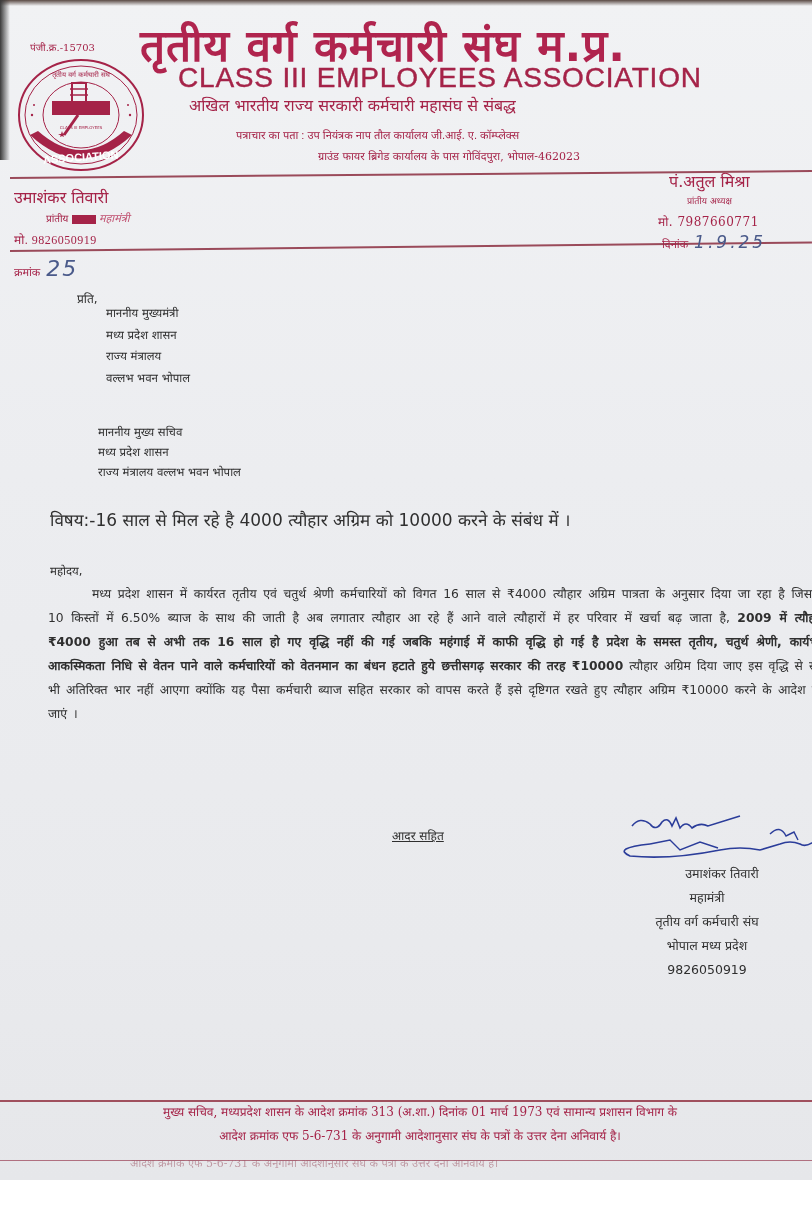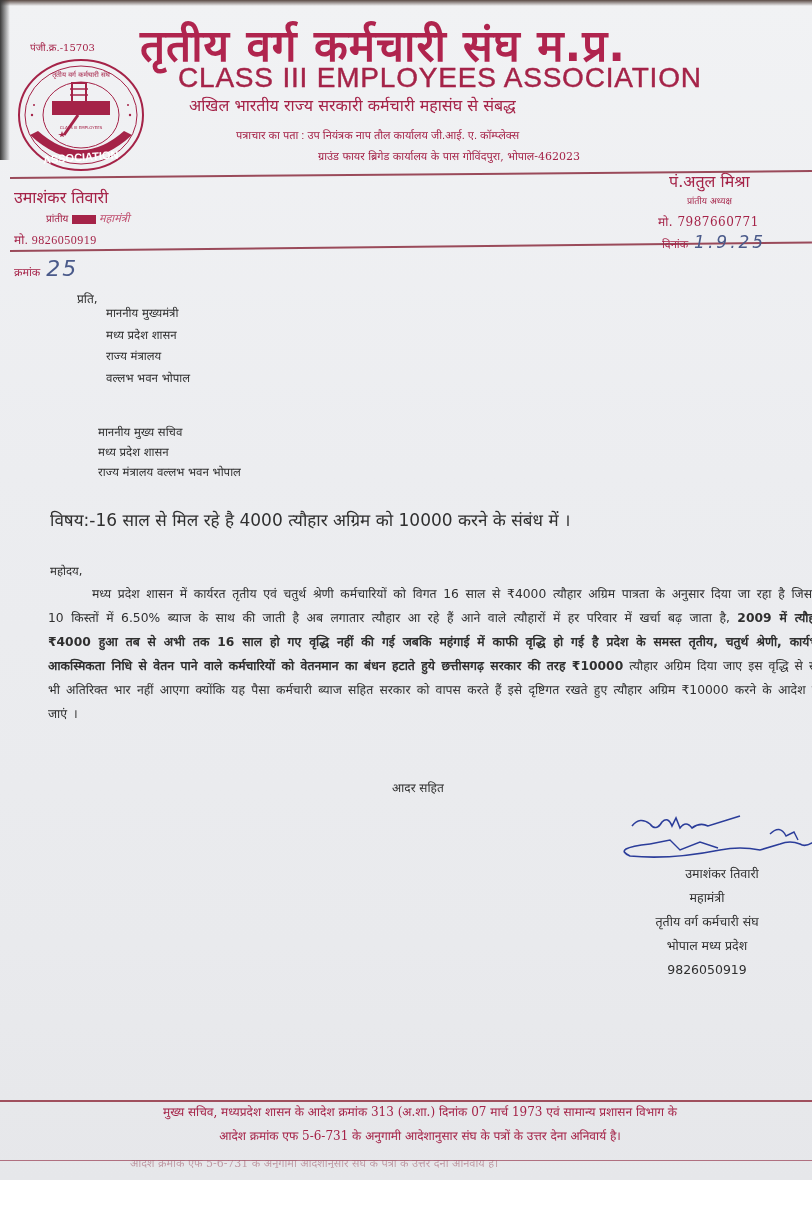--- a/index.html
+++ b/index.html
@@ -70,21 +70,21 @@
 
     .subject { position: absolute; left: 50px; top: 508px; font-size: 17px; }
     .salutation { position: absolute; left: 50px; top: 563px; font-size: 11.5px; }
 
     .para {
       position: absolute; left: 48px; top: 582px; width: 810px; font-size: 12.3px;
       line-height: 24px; text-align: justify; text-indent: 44px; word-spacing: 2px;
     }
     .para b { font-weight: bold; }
 
-    .closing { position: absolute; left: 392px; top: 779px; font-size: 12px; }
+    .closing { position: absolute; left: 392px; top: 827px; font-size: 12px; text-decoration: underline; }
 
     .signature { position: absolute; left: 610px; top: 810px; width: 210px; height: 60px; }
     .sig-block { position: absolute; left: 612px; top: 862px; width: 190px; text-align: center; font-size: 12.5px; line-height: 24px; }
     .sig-block .n { margin-left: 30px; }
 
     .footer-note {
       position: absolute; left: 40px; top: 1100px; width: 760px; text-align: center;
       font-family: "DejaVu Serif", serif; font-size: 12px; color: #a52348; line-height: 24px;
     }
     .footer-ghost {
@@ -194,20 +194,20 @@
     <div class="n">उमाशंकर तिवारी</div>
     <div>महामंत्री</div>
     <div>तृतीय वर्ग कर्मचारी संघ</div>
     <div>भोपाल मध्य प्रदेश</div>
     <div>9826050919</div>
   </div>
 
   <div class="rule r3"></div>
 
   <div class="footer-note">
-    <div>मुख्य सचिव, मध्यप्रदेश शासन के आदेश क्रमांक 313 (अ.शा.) दिनांक 07 मार्च 1973 एवं सामान्य  प्रशासन विभाग के</div>
+    <div>मुख्य सचिव, मध्यप्रदेश शासन के आदेश क्रमांक 313 (अ.शा.) दिनांक 01 मार्च 1973 एवं सामान्य  प्रशासन विभाग के</div>
     <div>आदेश क्रमांक एफ 5-6-731 के अनुगामी आदेशानुसार संघ के पत्रों के उत्तर देना अनिवार्य है।</div>
   </div>
   <div class="rule r4"></div>
   <div class="footer-ghost">आदेश क्रमांक एफ 5-6-731 के अनुगामी आदेशानुसार संघ के पत्रों के उत्तर देना अनिवार्य है।</div>
 </div>
 
 <div class="watermark">HASSELBLAD</div>
 
 </body></html>

